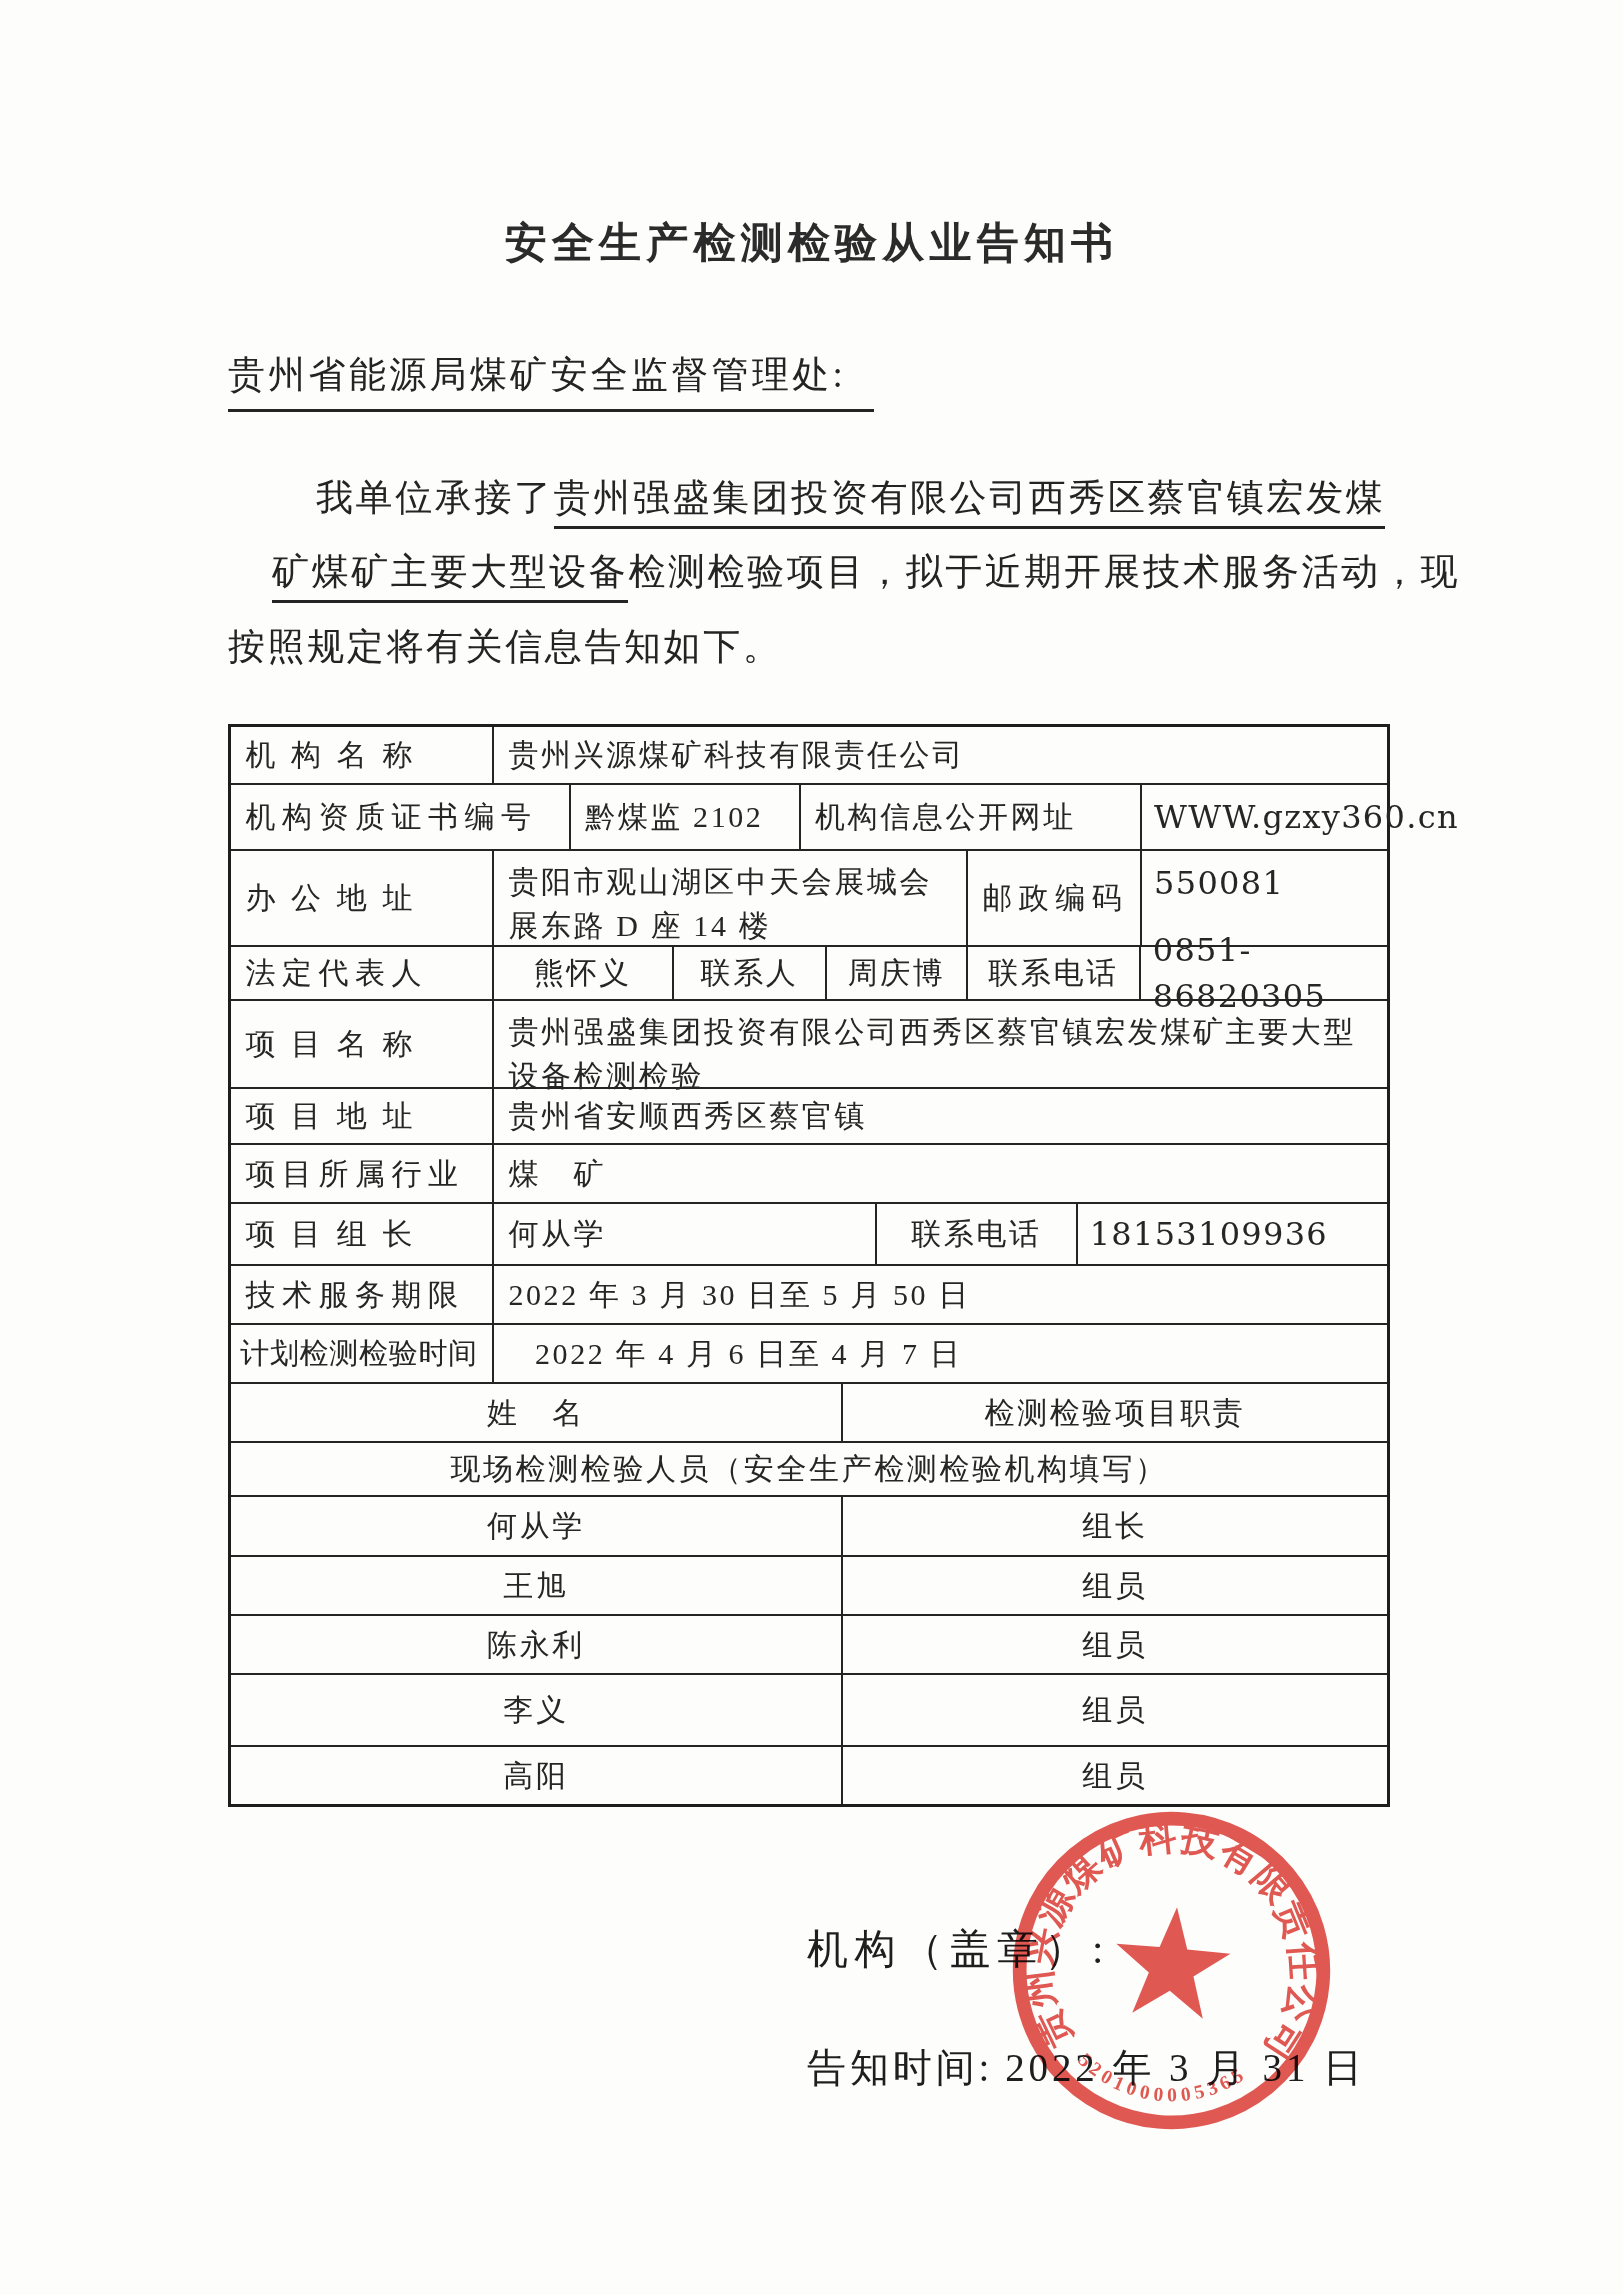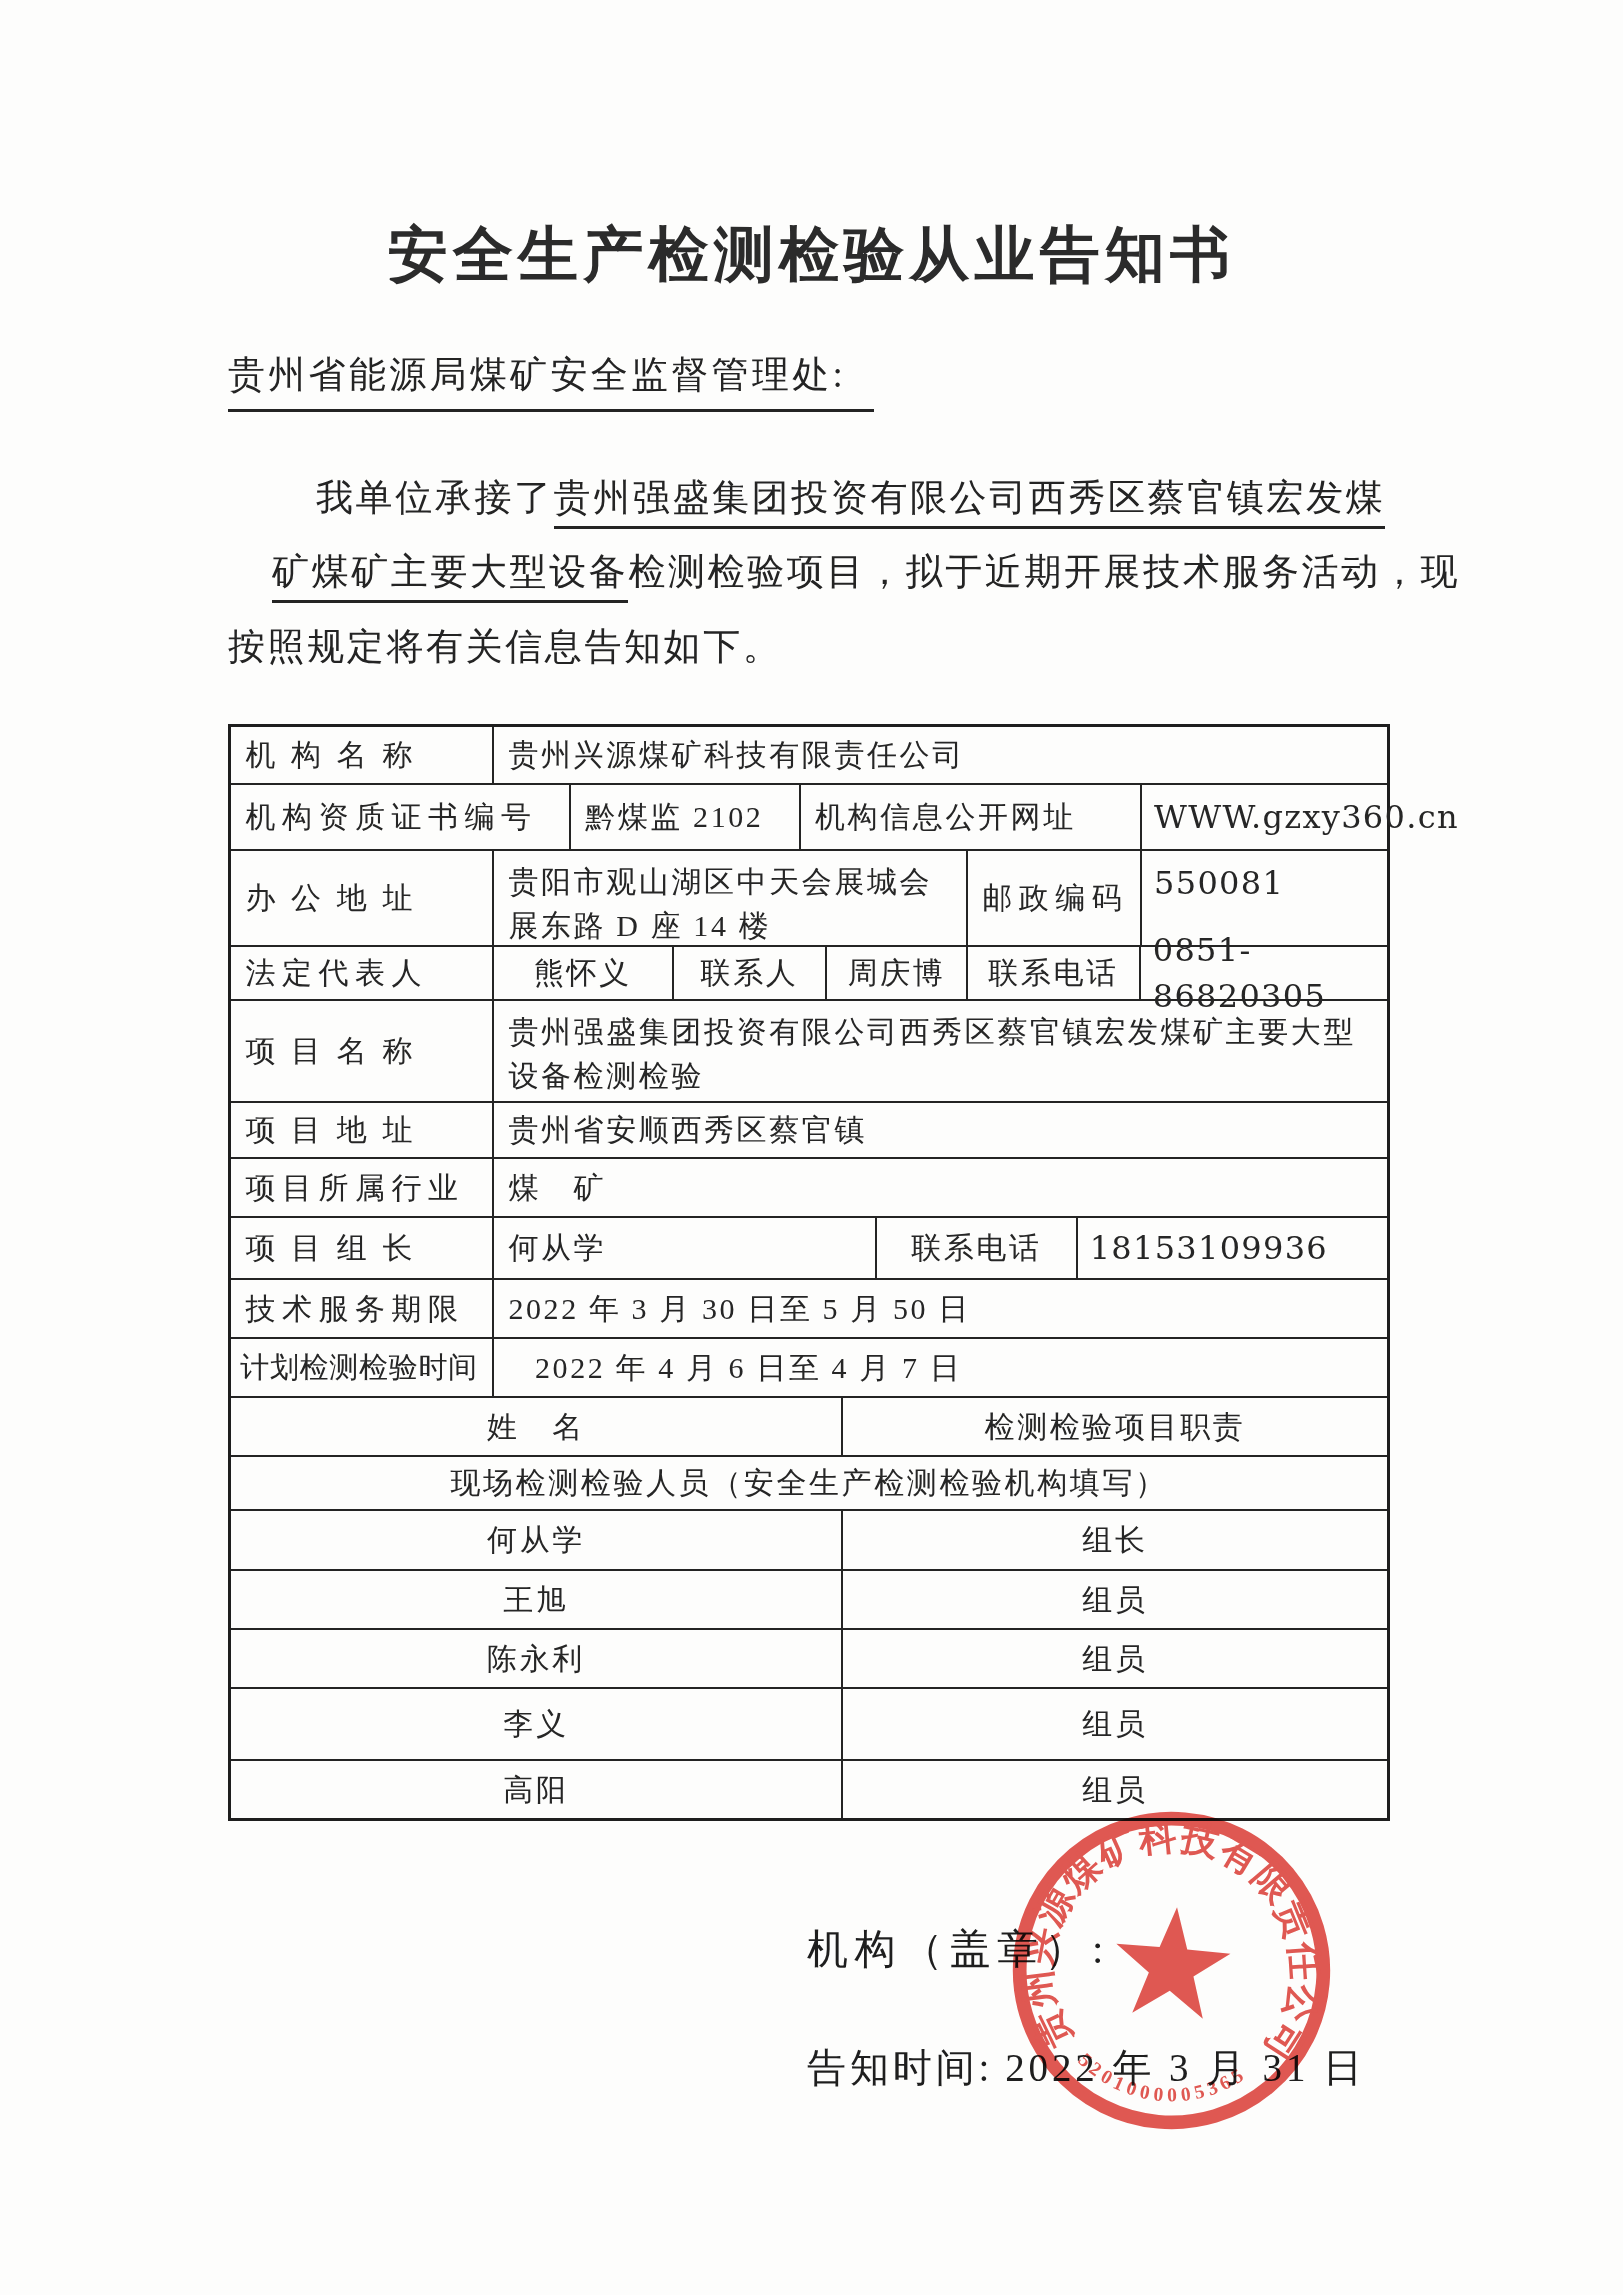--- a/index.html
+++ b/index.html
@@ -9,21 +9,21 @@
     font-family:"Liberation Serif","DejaVu Serif",serif;
     color:#262626;
   }
   .sheet{
     position:relative;width:1623px;height:2295px;
     background:#fdfdfc;overflow:hidden;
   }
   
   .title{
     position:absolute;top:215px;left:0;width:1623px;
-    text-align:center;font-size:60px;font-weight:700;
+    text-align:center;font-size:42px;font-weight:700;
     letter-spacing:5.2px;color:#2b2b2b;
   }
   .addressee{
     position:absolute;top:350px;left:228px;
     font-size:37px;letter-spacing:3.3px;color:#242424;
     border-bottom:3.3px solid #242424;
     padding:0 27.5px 9.2px 0;
     display:inline-block;
   }
   
@@ -121,21 +121,21 @@
 
     <div class="tr" style="height:54px">
       <div class="td lab" style="width:22.58%">法定代表人</div>
       <div class="td c" style="width:15.54%">熊怀义</div>
       <div class="td c" style="width:13.29%">联系人</div>
       <div class="td c" style="width:12.16%">周庆博</div>
       <div class="td c" style="width:14.98%">联系电话</div>
       <div class="td lat" style="width:21.45%">0851-86820305</div>
     </div>
 
-    <div class="tr" style="height:102px">
+    <div class="tr" style="height:88px">
       <div class="td lab lsw" style="width:22.58%">项目名称</div>
       <div class="td top wrapv" style="width:77.42%">贵州强盛集团投资有限公司西秀区蔡官镇宏发煤矿主要大型设备检测检验</div>
     </div>
 
     <div class="tr" style="height:56px">
       <div class="td lab lsw" style="width:22.58%">项目地址</div>
       <div class="td" style="width:77.42%">贵州省安顺西秀区蔡官镇</div>
     </div>
 
     <div class="tr" style="height:59px">

